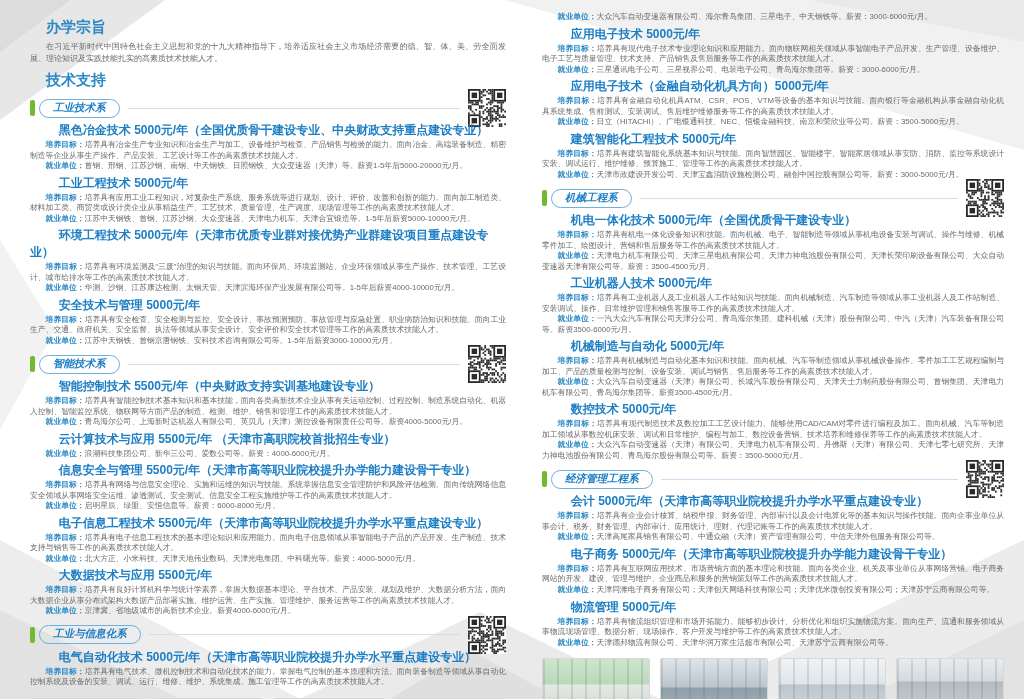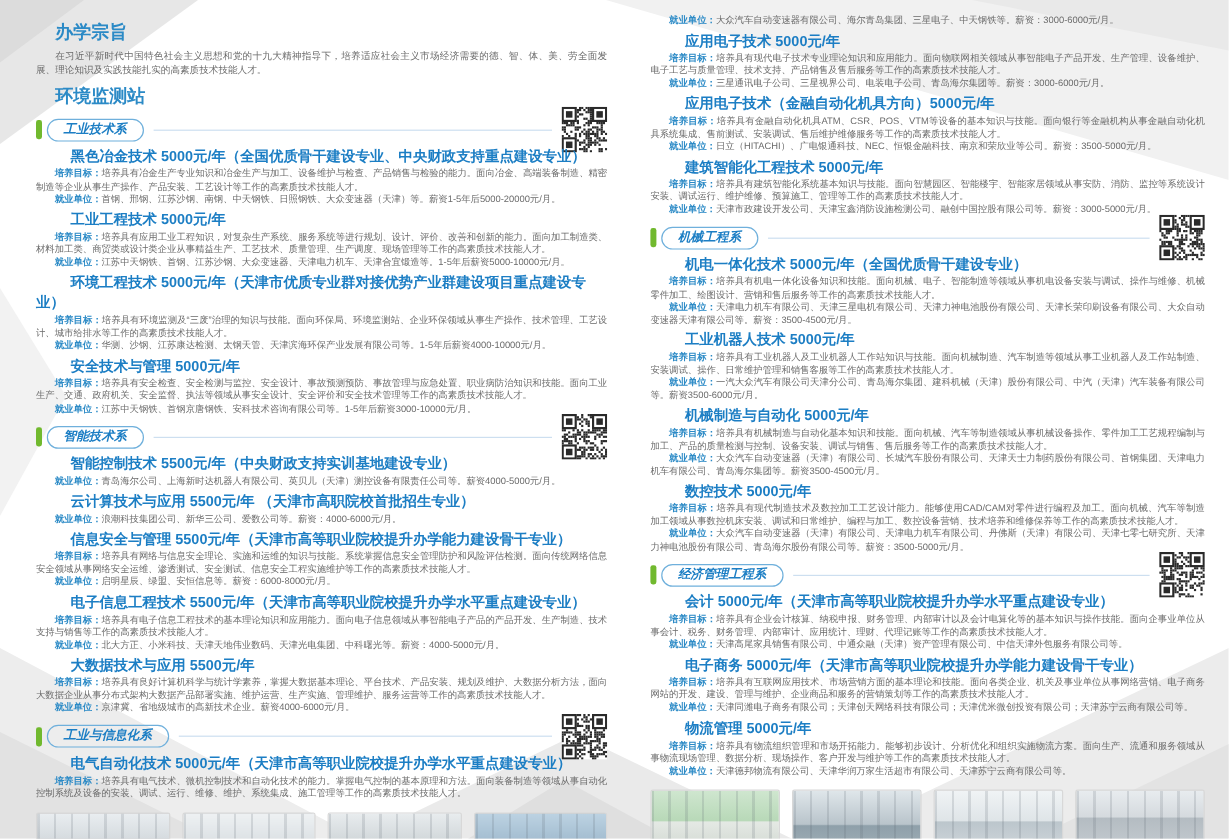--- a/index.html
+++ b/index.html
@@ -51,21 +51,21 @@
     <polygon points="0,610 180,699 0,699" fill="#e2e2e2"></polygon>
     <polygon points="300,699 480,612 660,699" fill="#eaeaea"></polygon>
     <polygon points="390,699 470,650 560,699" fill="#dfdfdf"></polygon>
     <polygon points="1024,540 1024,699 690,699" fill="#ececec"></polygon>
     <polygon points="1024,620 1024,699 860,699" fill="#e3e3e3"></polygon>
   </svg>
 
   <div class="col col-left" id="col-left">
     <div class="h1">办学宗旨</div>
     <p class="intro">在习近平新时代中国特色社会主义思想和党的十九大精神指导下，培养适应社会主义市场经济需要的德、智、体、美、劳全面发展、理论知识及实践技能扎实的高素质技术技能人才。</p>
-    <div class="h1">环境监测站</div>
+    <div class="h1">技术支持</div>
   <div class="section">
         <div class="sec-head">
           <span class="bar"></span>
           <span class="pill">工业技术系</span>
           <span class="hline"></span>
           <span class="qr"><svg width="38" height="38" viewBox="0 0 38 38">
               <rect width="38" height="38" fill="#fff"></rect>
               <g fill="#2a2a2a">
                 <rect x="14.48" y="0.00" width="1.81" height="1.81"></rect>
                 <rect x="16.29" y="0.00" width="1.81" height="1.81"></rect>
@@ -391,20 +391,21 @@
                 <rect fill="#fff" x="27.142857142857142" y="1.8095238095238095" width="9.047619047619047" height="9.047619047619047"></rect>
                 <rect x="28.952380952380953" y="3.619047619047619" width="5.428571428571429" height="5.428571428571429"></rect>
                 <rect x="0" y="25.333333333333332" width="12.666666666666666" height="12.666666666666666"></rect>
                 <rect fill="#fff" x="1.8095238095238095" y="27.142857142857142" width="9.047619047619047" height="9.047619047619047"></rect>
                 <rect x="3.619047619047619" y="28.952380952380953" width="5.428571428571429" height="5.428571428571429"></rect>
               </g>
             </svg></span>
         </div>
         <div class="program">
           <div class="prog-title">智能控制技术  5500元/年（中央财政支持实训基地建设专业）</div>
+          <p class="para"><span class="lab">培养目标：</span><span class="txt">培养具有智能控制技术基本知识和基本技能，面向各类高新技术企业从事有关运动控制、过程控制、制造系统自动化、机器人控制、智能监控系统、物联网等方面产品的制造、检测、维护、销售和管理工作的高素质技术技能人才。</span></p>
           <p class="para"><span class="lab">就业单位：</span><span class="txt">青岛海尔公司、上海新时达机器人有限公司、英贝儿（天津）测控设备有限责任公司等。薪资4000-5000元/月。</span></p>
         </div>
         <div class="program">
           <div class="prog-title">云计算技术与应用  5500元/年 （天津市高职院校首批招生专业）</div>
           <p class="para"><span class="lab">就业单位：</span><span class="txt">浪潮科技集团公司、新华三公司、爱数公司等。薪资：4000-6000元/月。</span></p>
         </div>
         <div class="program">
           <div class="prog-title">信息安全与管理  5500元/年（天津市高等职业院校提升办学能力建设骨干专业）</div>
           <p class="para"><span class="lab">培养目标：</span><span class="txt">培养具有网络与信息安全理论、实施和运维的知识与技能。系统掌握信息安全管理防护和风险评估检测。面向传统网络信息安全领域从事网络安全运维、渗透测试、安全测试、信息安全工程实施维护等工作的高素质技术技能人才。</span></p>
           <p class="para"><span class="lab">就业单位：</span><span class="txt">启明星辰、绿盟、安恒信息等。薪资：6000-8000元/月。</span></p>

